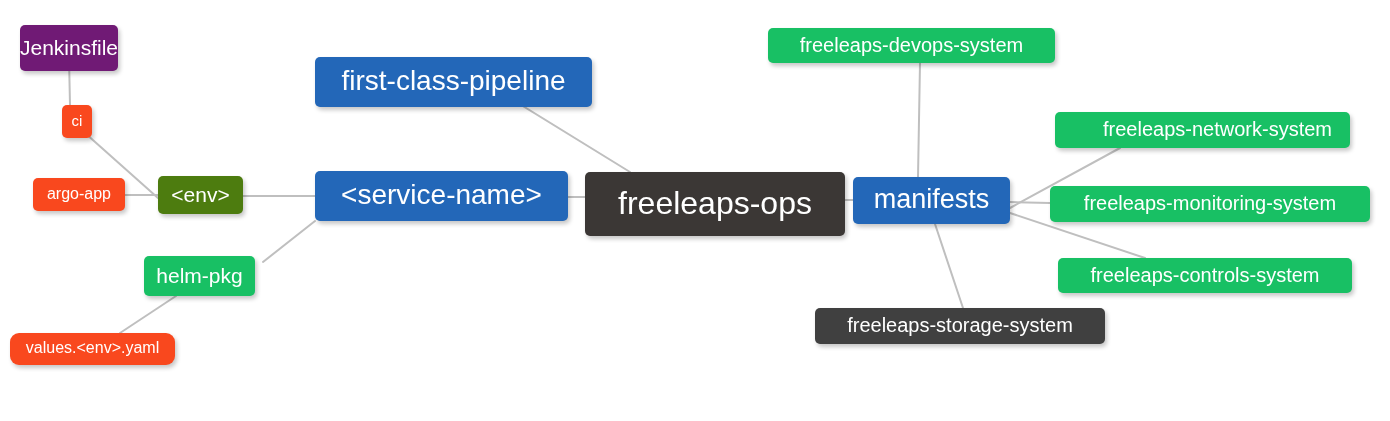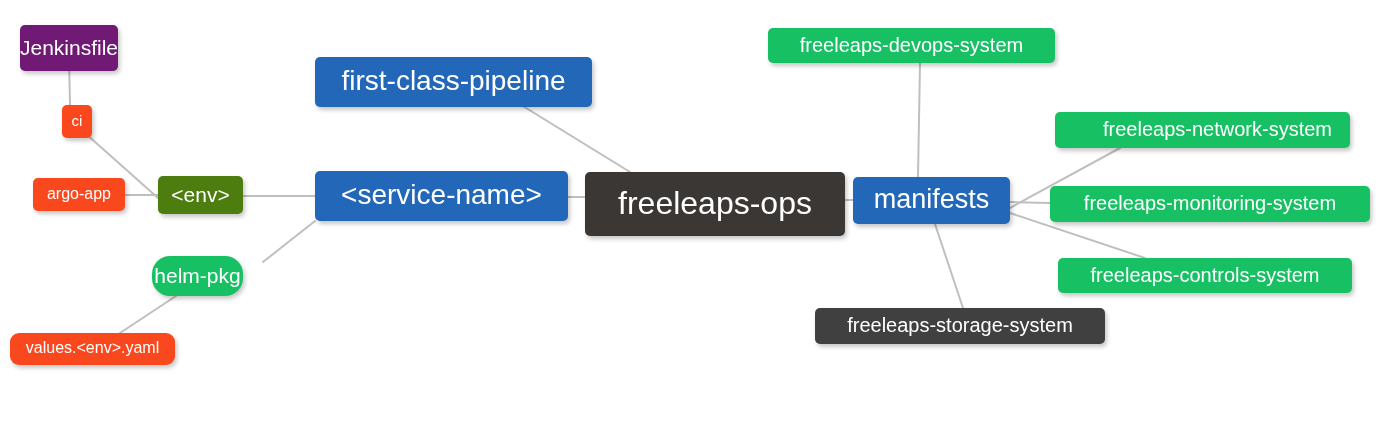--- a/index.html
+++ b/index.html
@@ -70,21 +70,21 @@
       </div>
       <div class="node" style="left: 55px; top: 105px; width: 30px; height: 33px; background: rgb(249, 72, 30); font-size: 15px; margin-left: 7px;">
         <span>ci</span>
       </div>
       <div class="node" style="left: 33px; top: 178px; width: 92px; height: 33px; background: rgb(249, 72, 30); font-size: 16px;">
         <span>argo-app</span>
       </div>
       <div class="node" style="left: 158px; top: 176px; width: 85px; height: 38px; background: #4d7c0f; font-size: 21px;">
         <span>&lt;env&gt;</span>
       </div>
-      <div class="node" style="left: 152px; top: 256px; width: 91px; height: 40px; background: rgb(24, 192, 100); font-size: 21px; border-radius: 18px;">
+      <div class="node" style="left: 144px; top: 256px; width: 111px; height: 40px; background: rgb(24, 192, 100); font-size: 21px;">
         <span>helm-pkg</span>
       </div>
       <div class="node" style="left: 10px; top: 333px; width: 165px; height: 32px; background: rgb(249, 72, 30); font-size: 16px; border-radius: 9px;">
         <span>values.&lt;env&gt;.yaml</span>
       </div>
       <div class="node" style="left: 315px; top: 37px; width: 277px; height: 50px; background: rgb(35, 103, 184); font-size: 28px; margin-top: 20px;">
         <span>first-class-pipeline</span>
       </div>
       <div class="node" style="left: 315px; top: 171px; width: 253px; height: 50px; background: rgb(35, 103, 184); font-size: 28px;">
         <span>&lt;service-name&gt;</span>

